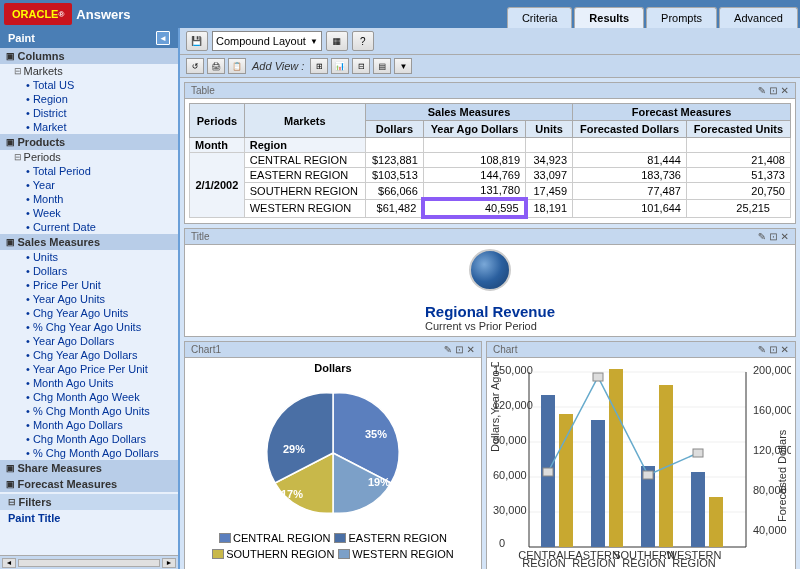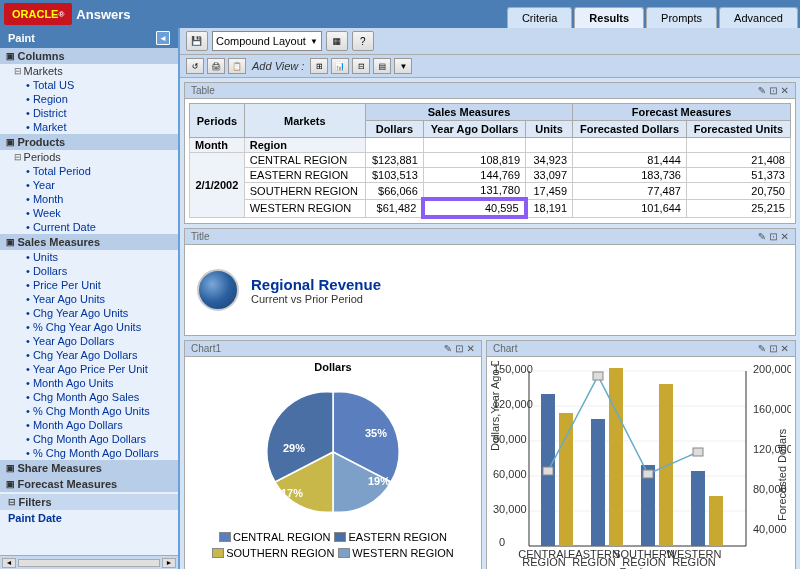--- a/index.html
+++ b/index.html
@@ -70,39 +70,39 @@
         <div style="padding:1px 6px 1px 26px; color:#003399; cursor:pointer;">• Units</div>
         <div style="padding:1px 6px 1px 26px; color:#003399; cursor:pointer;">• Dollars</div>
         <div style="padding:1px 6px 1px 26px; color:#003399; cursor:pointer;">• Price Per Unit</div>
         <div style="padding:1px 6px 1px 26px; color:#003399; cursor:pointer;">• Year Ago Units</div>
         <div style="padding:1px 6px 1px 26px; color:#003399; cursor:pointer;">• Chg Year Ago Units</div>
         <div style="padding:1px 6px 1px 26px; color:#003399; cursor:pointer;">• % Chg Year Ago Units</div>
         <div style="padding:1px 6px 1px 26px; color:#003399; cursor:pointer;">• Year Ago Dollars</div>
         <div style="padding:1px 6px 1px 26px; color:#003399; cursor:pointer;">• Chg Year Ago Dollars</div>
         <div style="padding:1px 6px 1px 26px; color:#003399; cursor:pointer;">• Year Ago Price Per Unit</div>
         <div style="padding:1px 6px 1px 26px; color:#003399; cursor:pointer;">• Month Ago Units</div>
-        <div style="padding:1px 6px 1px 26px; color:#003399; cursor:pointer;">• Chg Month Ago Sales</div>
+        <div style="padding:1px 6px 1px 26px; color:#003399; cursor:pointer;">• Chg Month Ago Week</div>
         <div style="padding:1px 6px 1px 26px; color:#003399; cursor:pointer;">• % Chg Month Ago Units</div>
         <div style="padding:1px 6px 1px 26px; color:#003399; cursor:pointer;">• Month Ago Dollars</div>
         <div style="padding:1px 6px 1px 26px; color:#003399; cursor:pointer;">• Chg Month Ago Dollars</div>
         <div style="padding:1px 6px 1px 26px; color:#003399; cursor:pointer;">• % Chg Month Ago Dollars</div>
 
         <div style="background:#b8cde8; padding:2px 6px; font-weight:bold; color:#333; display:flex; align-items:center; gap:3px; cursor:pointer;">
           <span style="font-size:9px;">▣</span> Share Measures
         </div>
 
         <div style="background:#b8cde8; padding:2px 6px; font-weight:bold; color:#333; display:flex; align-items:center; gap:3px; cursor:pointer;">
           <span style="font-size:9px;">▣</span> Forecast Measures
         </div>
 
         <div style="padding:2px 8px; font-weight:bold; color:#333; cursor:pointer; background:#c5d8ef; margin-top:2px; display:flex; align-items:center; gap:3px;">
           <span style="font-size:9px; color:#555;">⊟</span> Filters
         </div>
 
-        <div style="padding:2px 8px; color:#003399; cursor:pointer; font-weight:bold;">Paint Date</div>
+        <div style="padding:2px 8px; color:#003399; cursor:pointer; font-weight:bold;">Paint Title</div>
       </div>
 
       <div style="height:14px; background:#c5d8ef; border-top:1px solid #aaa; display:flex; align-items:center; padding:0 2px; gap:2px;">
         <div style="width:14px; height:10px; background:#e0e0e0; border:1px solid #aaa; font-size:7px; display:flex; align-items:center; justify-content:center; cursor:pointer;">◄</div>
         <div style="flex:1; height:8px; background:#e0e0e0; border:1px solid #aaa;"></div>
         <div style="width:14px; height:10px; background:#e0e0e0; border:1px solid #aaa; font-size:7px; display:flex; align-items:center; justify-content:center; cursor:pointer;">►</div>
       </div>
     </div>
 
     <div style="flex:1; background:#d4e4f7; display:flex; flex-direction:column; overflow:hidden;">
@@ -191,37 +191,37 @@
                   <td style="border:1px solid #ccc; padding:1px 5px; text-align:right;">17,459</td>
                   <td style="border:1px solid #ccc; padding:1px 5px; text-align:right;">77,487</td>
                   <td style="border:1px solid #ccc; padding:1px 5px; text-align:right;">20,750</td>
                 </tr>
                 <tr>
                   <td style="border:1px solid #ccc; padding:1px 5px; text-align:left;">WESTERN REGION</td>
                   <td style="border:1px solid #ccc; padding:1px 5px; text-align:right;">$61,482</td>
                   <td style="border:4px solid #8b5cf6; padding:1px 5px; text-align:right;">40,595</td>
                   <td style="border:1px solid #ccc; padding:1px 5px; text-align:right;">18,191</td>
                   <td style="border:1px solid #ccc; padding:1px 5px; text-align:right;">101,644</td>
-                  <td style="border:1px solid #ccc; padding:1px 5px; text-align:right;">25,215</td>
+                  <td style="border:1px solid #ccc; padding:1px 20px; text-align:right;">25,215</td>
                 </tr>
               </tbody>
             </table>
           </div>
         </div>
 
         <div style="background:white; border:1px solid #aaa;">
           <div style="background:#c5d8ef; padding:2px 6px; display:flex; align-items:center; justify-content:space-between; border-bottom:1px solid #aaa;">
             <span style="color:#666; font-size:10px;">Title</span>
             <div style="display:flex; gap:3px;">
               <span style="cursor:pointer; font-size:10px; color:#555;">✎</span>
               <span style="cursor:pointer; font-size:10px; color:#555;">⊡</span>
               <span style="cursor:pointer; font-size:10px; color:#555;">✕</span>
             </div>
           </div>
-          <div style="display:flex; align-items:center; padding:24px 12px; gap:12px;">
+          <div style="display:flex; align-items:center; padding:4px 12px; gap:12px;flex-direction:column;">
             <div style="width:42px; height:42px; border-radius:50%; background:radial-gradient(circle at 35% 35%, #7aa8d8 0%, #2a5f9e 50%, #1a3f6e 100%); border:2px solid #ccc; flex-shrink:0; overflow:hidden;"></div>
             <div>
               <h2 style="color:#003399; font-size:15px; font-weight:bold;">Regional Revenue</h2>
               <p style="color:#333; font-size:11px;">Current vs Prior Period</p>
             </div>
           </div>
         </div>
 
         <div style="display:flex; gap:4px; flex:1; min-height:240px;">
 

